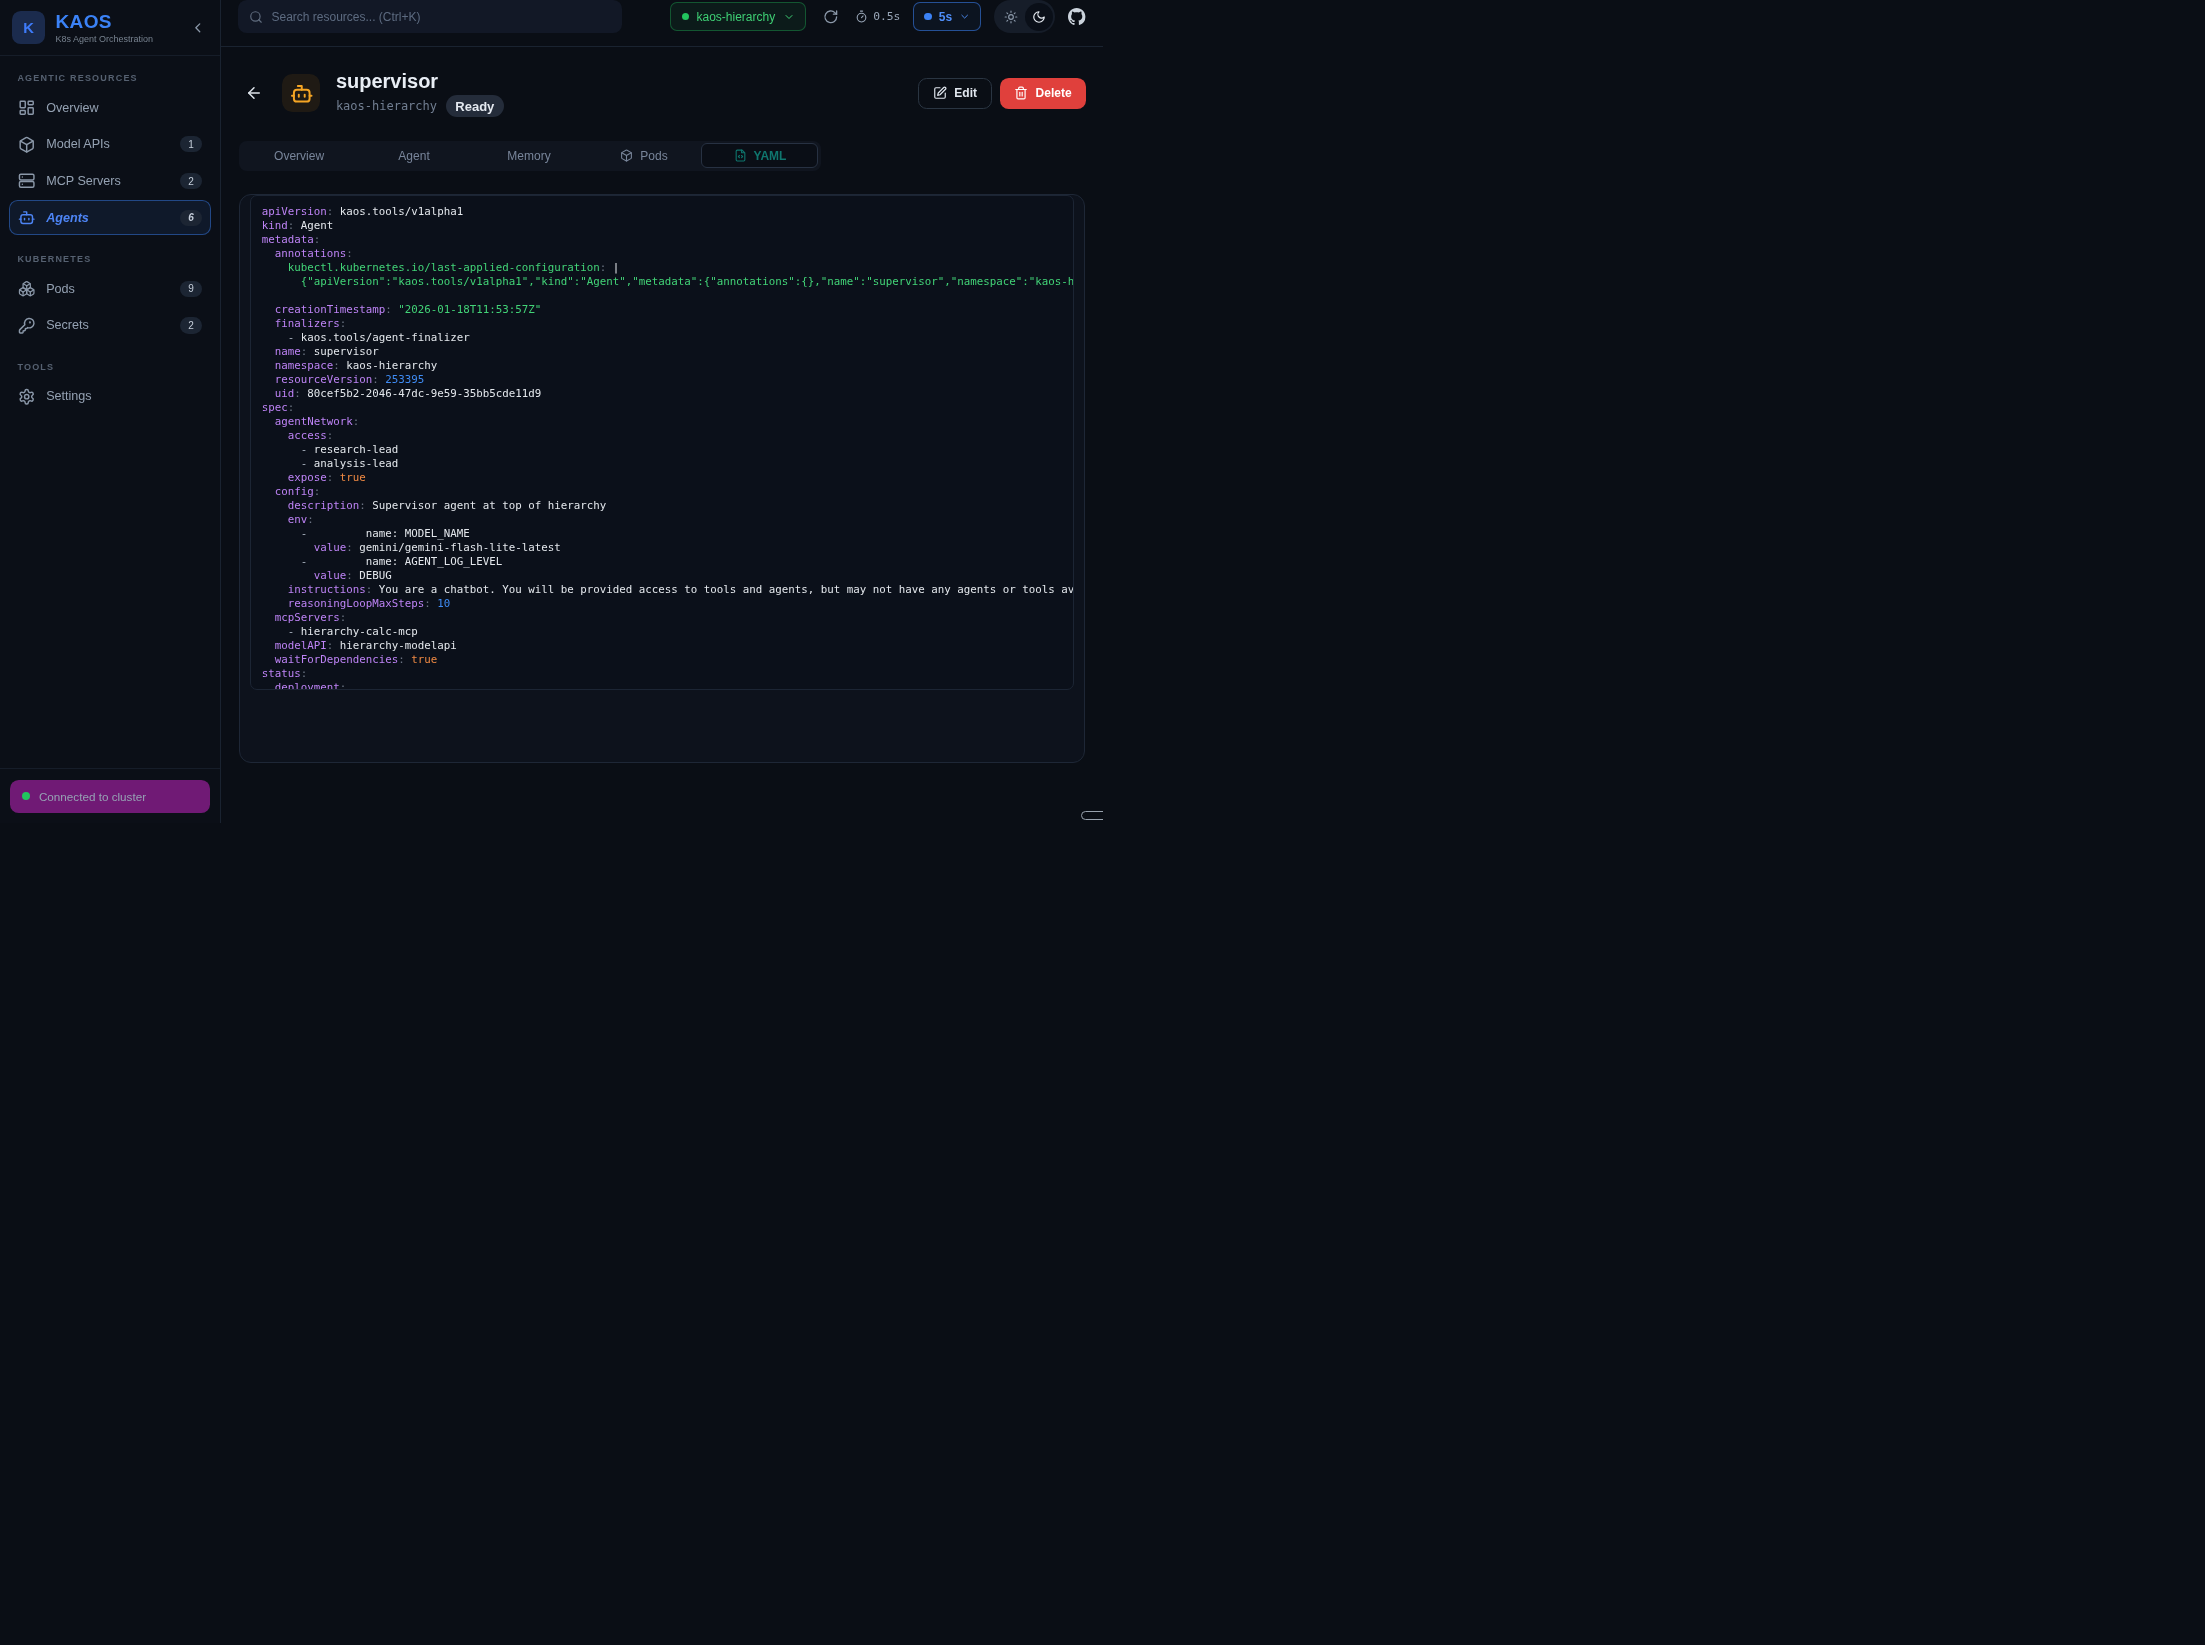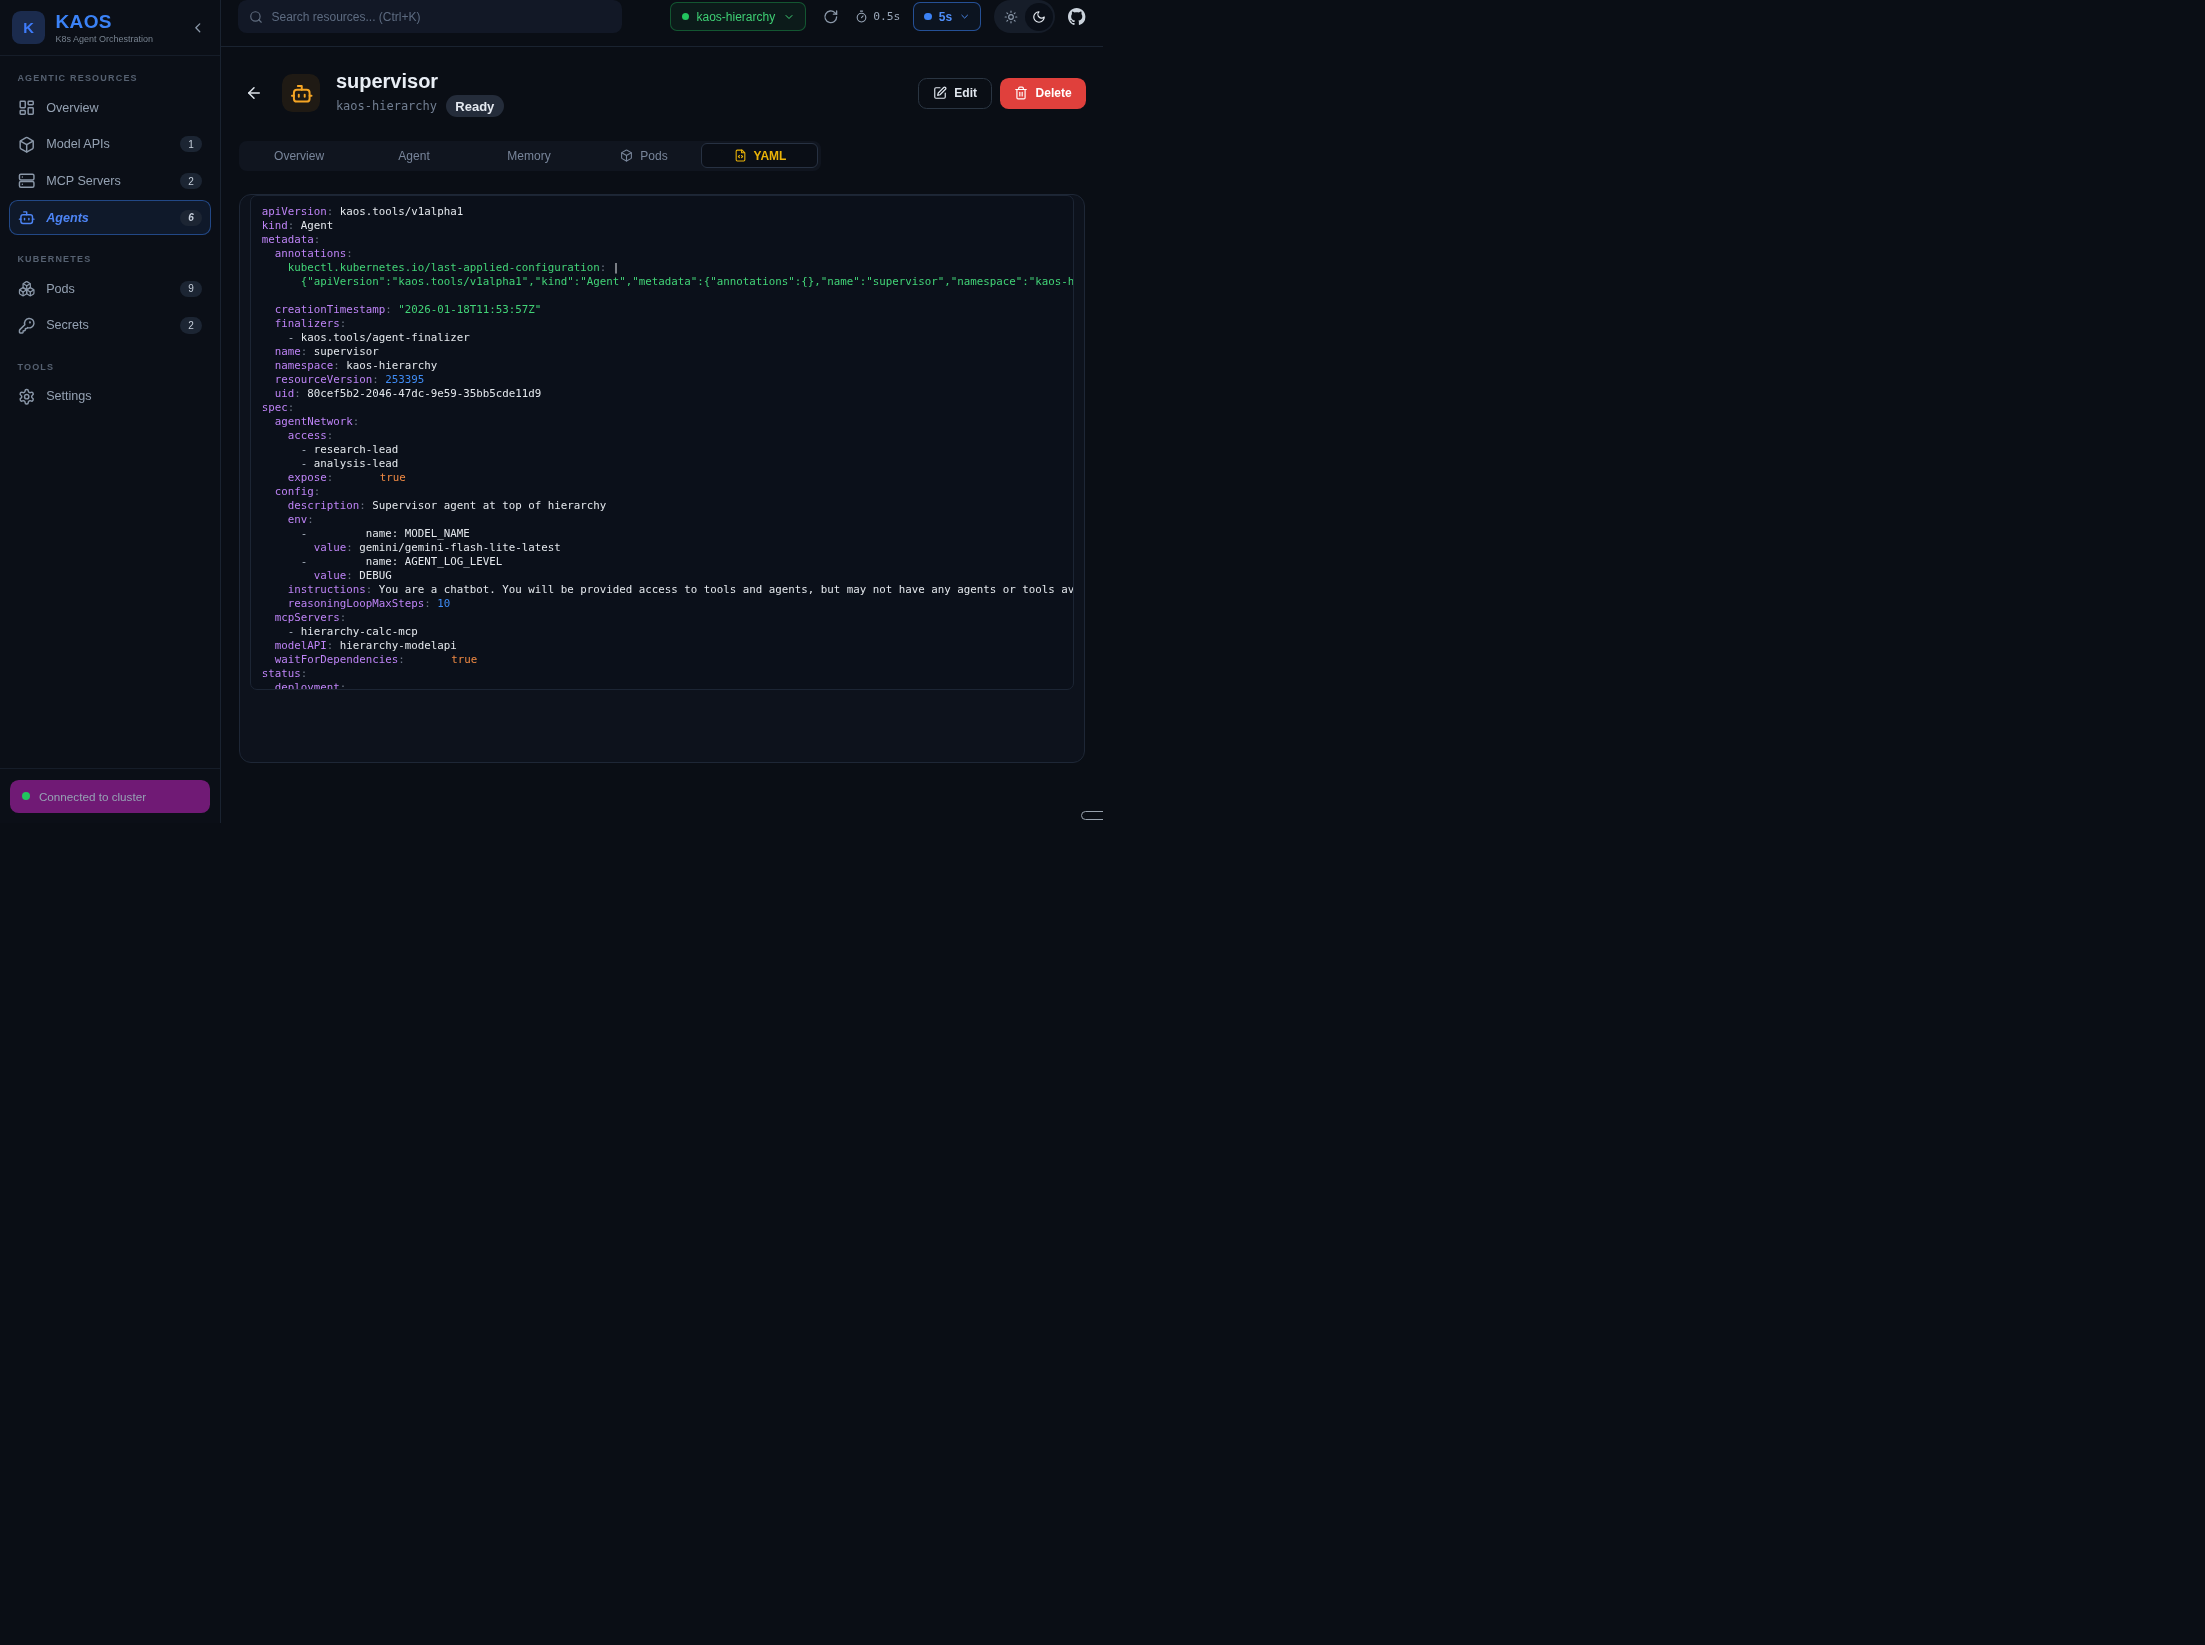--- a/index.html
+++ b/index.html
@@ -87,41 +87,41 @@
     font-family:"Liberation Sans","DejaVu Sans",sans-serif; }
   .btn .icn { width:14px; height:14px; }
   .btn.ghost { background:transparent; border:0.9px solid #2a3542; color:#e2e8f0; }
   .btn.danger { background:#e0403c; color:#ffffff; }
 
   .tabs { width:582px; height:30px; background:#10151f; border-radius:7.8px; margin-top:23.5px;
     display:flex; padding:2.6px; }
   .tab { flex:1; display:flex; align-items:center; justify-content:center; gap:7px; border-radius:6px;
     color:#78859a; font-size:12px; cursor:pointer; }
   .tab .icn { width:13px; height:13px; }
-  .tab.active { background:#0a0e16; border:0.9px solid #273142; color:#eab308; font-weight:bold; }
+  .tab.active { background:#0a0e16; border:0.9px solid #273142; color:#0f766e; font-weight:bold; }
 
   .card { width:846px; height:569px; margin-top:23.5px; background:#0d121c; border:0.9px solid #1e2736;
     border-radius:12px; }
   .card-header { display:flex; align-items:center; justify-content:space-between; padding:26px 21px 26px 19px; }
   .card-title { display:flex; align-items:center; gap:9.6px; font-size:13.5px; font-weight:bold; color:#e6ebf2; }
   .card-title .icn { width:14.8px; height:14.8px; color:#8b98a9; }
   .copy-btn { display:flex; align-items:center; gap:7.8px; background:none; border:none; color:#cbd5e1;
     font-size:12px; cursor:pointer; font-family:"Liberation Sans","DejaVu Sans",sans-serif; }
   .copy-btn .icn { width:13px; height:13px; }
 
   .code { margin:0 10.4px; height:495px; background:#0b101a; border:0.9px solid #1c2534; border-radius:7px;
     padding:8.7px 10.4px; overflow:hidden; font-family:"DejaVu Sans Mono","Liberation Mono",monospace;
     font-size:10.8px; line-height:14px; }
   .cl { height:14px; white-space:pre; }
   .tok-k { color:#bd83f5; }
   .tok-p { color:#6b7483; }
   .tok-v { color:#e3e7ec; }
   .tok-s { color:#42d377; }
   .tok-n { color:#3f8cf5; }
-  .tok-b { color:#ef8943;margin-left:40px; }
+  .tok-b { color:#ef8943; }
   .tok-d { color:#aab3bf; }
 
   .hscroll-nub { position:absolute; right:-7px; bottom:2.6px; width:29.5px; height:9.6px;
     border:1.7px solid #97a1ad; border-radius:868px; background:#0a0e15; }
 </style>
 </head>
 <body>
 
 <aside class="sidebar">
   <div class="sb-header">

